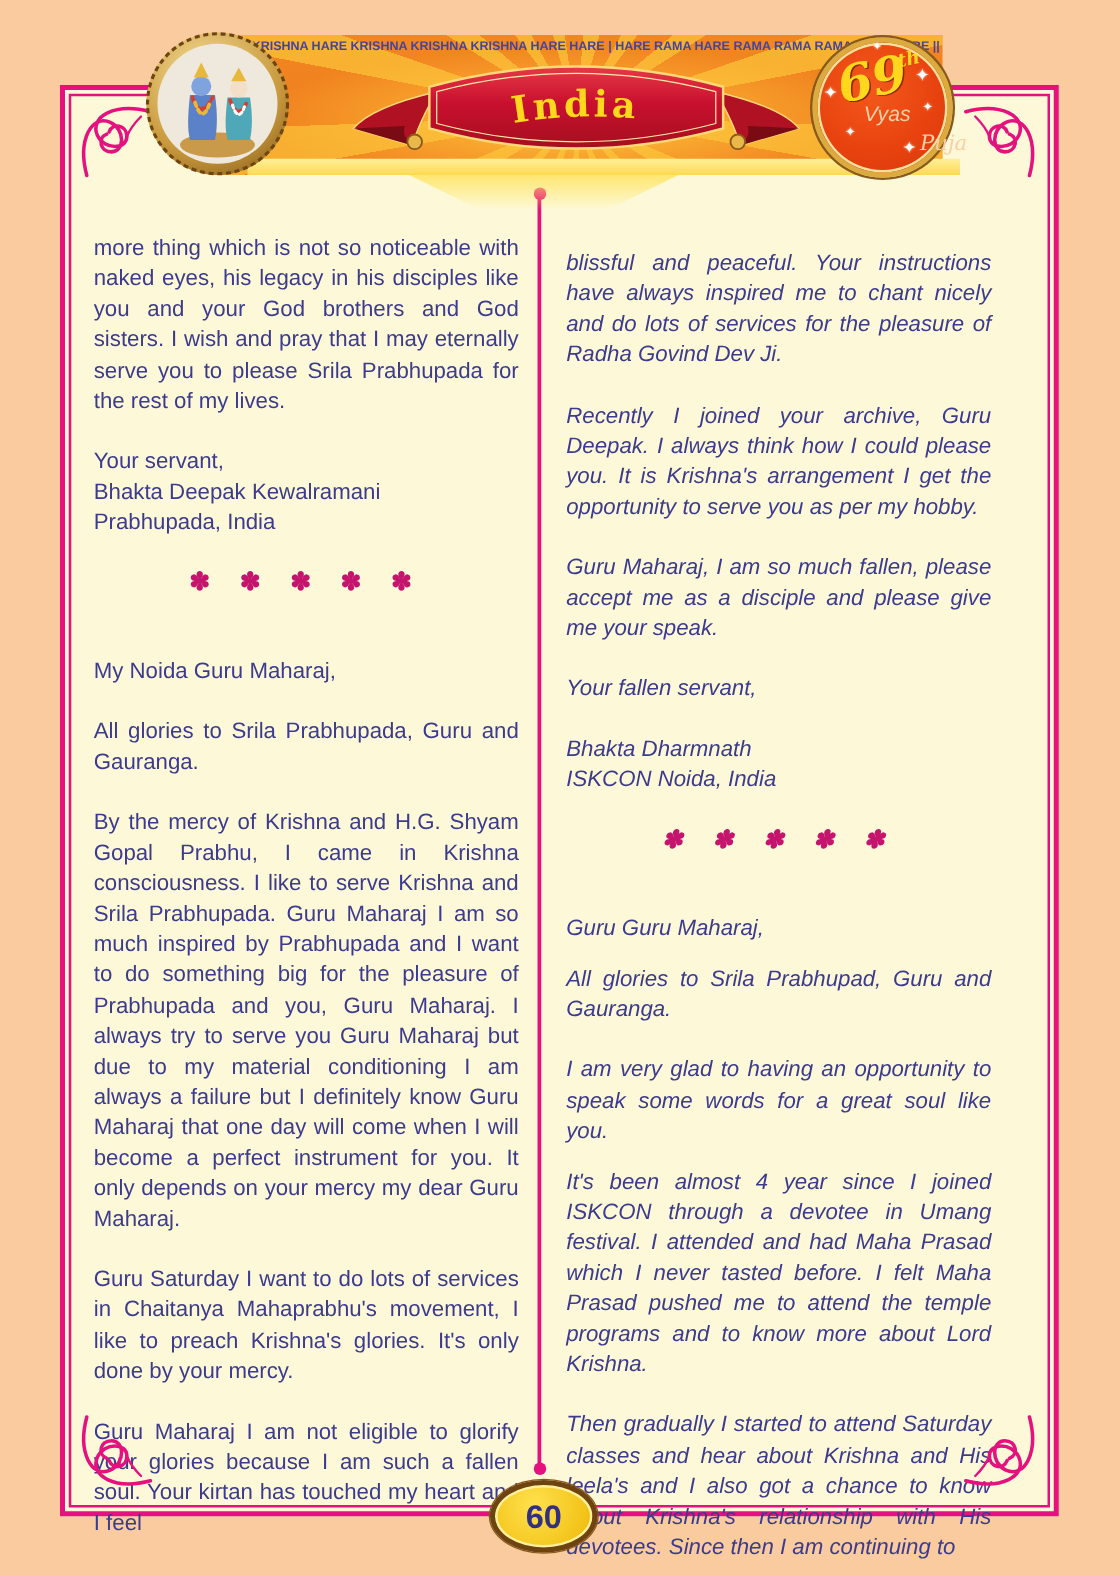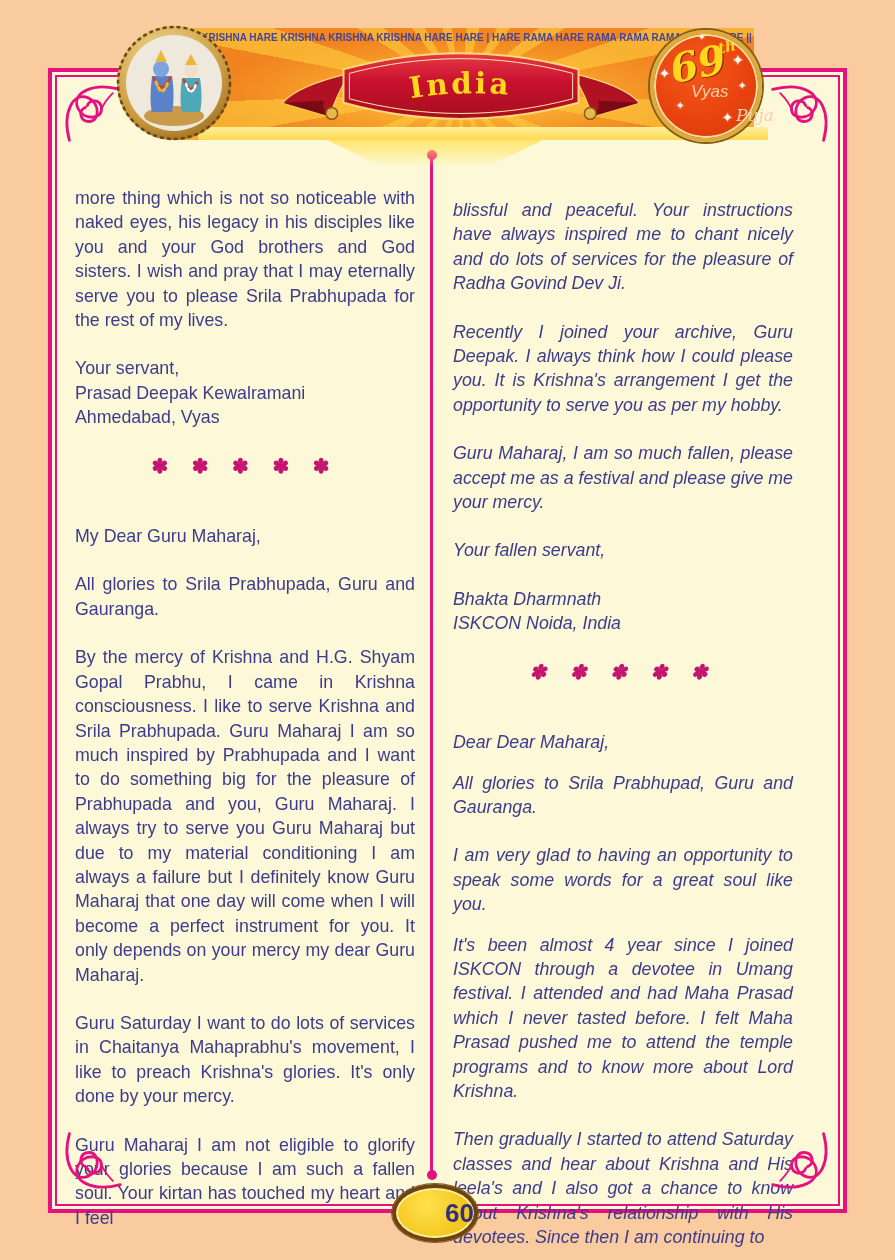--- a/index.html
+++ b/index.html
@@ -71,21 +71,21 @@
   .divider{position:absolute;left:430px;top:155px;width:3px;height:1020px;background:#e4117e;z-index:2;}
   .divider::before,.divider::after{content:"";position:absolute;left:-3.5px;width:10px;height:10px;
              border-radius:50%;background:#e4117e;}
   .divider::before{top:-5px;}
   .divider::after{bottom:-5px;}
 
   
   .pagenum{position:absolute;left:392px;top:1184px;width:78px;height:50px;border-radius:50%;z-index:7;
            background:radial-gradient(circle at 40% 32%, #ffe14d 0%, #f3c41a 70%, #e5b30f 100%);
            border:4px solid #6e4312;box-shadow:inset 0 0 0 2px #fff0a0, 0 0 0 1px #8a5a1a;
-           display:flex;align-items:center;justify-content:flex-end;}
+           display:flex;align-items:center;justify-content:center;}
   .pagenum span{font-size:26px;font-weight:bold;color:#33317e;}
 </style>
 </head>
 <body>
 
 <div class="page">
 
   <div class="frame">
     <div class="frame-inner"></div>
   </div>
@@ -182,42 +182,42 @@
     <span class="star s5">✦</span>
     <span class="star s6">✦</span>
   </div>
 
   <div class="divider"></div>
 
   <section class="col col-left">
     <p>more thing which is not so noticeable with naked eyes, his legacy in his disciples like you and your God brothers and God sisters. I wish and pray that I may eternally serve you to please Srila Prabhupada for the rest of my lives.</p>
     <div class="lines">
       <div>Your servant,</div>
-      <div>Prasad Deepak Kewalramani</div>
-      <div>Ahmedabad, Vyas</div>
+      <div>Bhakta Deepak Kewalramani</div>
+      <div>Prabhupada, India</div>
     </div>
     <div class="separator">✽ ✽ ✽ ✽ ✽</div>
-    <p>My Dear Guru Maharaj,</p>
+    <p>My Noida Guru Maharaj,</p>
     <p>All glories to Srila Prabhupada, Guru and Gauranga.</p>
     <p>By the mercy of Krishna and H.G. Shyam Gopal Prabhu, I came in Krishna consciousness. I like to serve Krishna and Srila Prabhupada. Guru Maharaj I am so much inspired by Prabhupada and I want to do something big for the pleasure of Prabhupada and you, Guru Maharaj. I always try to serve you Guru Maharaj but due to my material conditioning I am always a failure but I definitely know Guru Maharaj that one day will come when I will become a perfect instrument for you. It only depends on your mercy my dear Guru Maharaj.</p>
     <p>Guru Saturday I want to do lots of services in Chaitanya Mahaprabhu's movement, I like to preach Krishna's glories. It's only done by your mercy.</p>
     <p>Guru Maharaj I am not eligible to glorify your glories because I am such a fallen soul. Your kirtan has touched my heart and I feel</p>
   </section>
 
   <section class="col col-right">
     <p>blissful and peaceful. Your instructions have always inspired me to chant nicely and do lots of services for the pleasure of Radha Govind Dev Ji.</p>
     <p>Recently I joined your archive, Guru Deepak. I always think how I could please you. It is Krishna's arrangement I get the opportunity to serve you as per my hobby.</p>
-    <p>Guru Maharaj, I am so much fallen, please accept me as a festival and please give me your mercy.</p>
+    <p>Guru Maharaj, I am so much fallen, please accept me as a disciple and please give me your speak.</p>
     <p>Your fallen servant,</p>
     <div class="lines">
       <div>Bhakta Dharmnath</div>
       <div>ISKCON Noida, India</div>
     </div>
     <div class="separator">✽ ✽ ✽ ✽ ✽</div>
-    <p class="tight">Dear Dear Maharaj,</p>
+    <p class="tight">Guru Guru Maharaj,</p>
     <p>All glories to Srila Prabhupad, Guru and Gauranga.</p>
     <p class="tight">I am very glad to having an opportunity to speak some words for a great soul like you.</p>
     <p>It's been almost 4 year since I joined ISKCON through a devotee in Umang festival. I attended and had Maha Prasad which I never tasted before. I felt Maha Prasad pushed me to attend the temple programs and to know more about Lord Krishna.</p>
     <p>Then gradually I started to attend Saturday classes and hear about Krishna and His leela's and I also got a chance to know about Krishna's relationship with His devotees. Since then I am continuing to</p>
   </section>
 
   <div class="pagenum">
     <span>60</span>
   </div>
 

